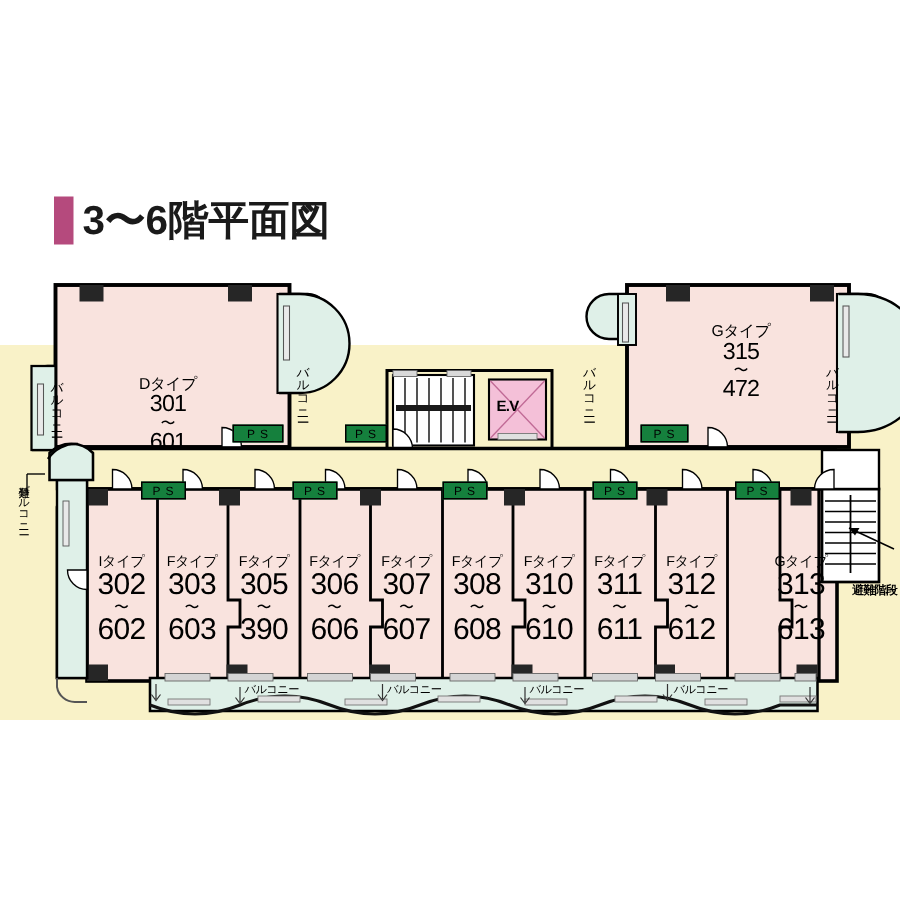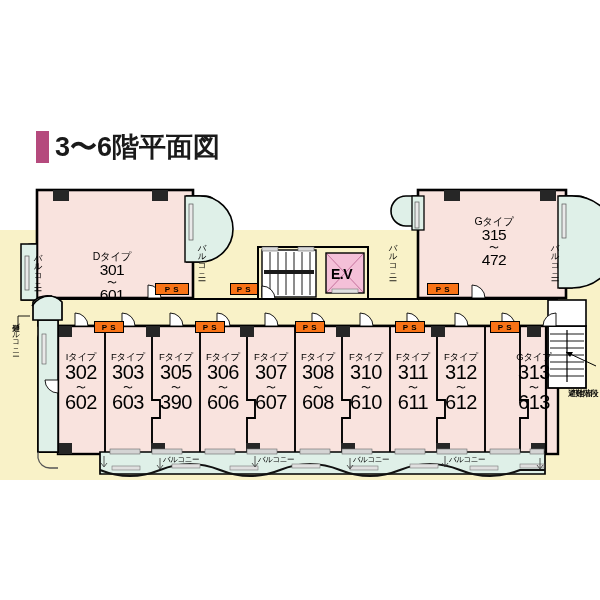--- a/index.html
+++ b/index.html
@@ -58,20 +58,21 @@
     white-space: nowrap;
     line-height: 1.05;
   }
   .unit-label {
     text-align: center;
     transform: translateX(-50%);
   }
   .unit-type {
     font-size: 9.5px;
     letter-spacing: -0.3px;
+    margin-top: 18px;
   }
   .unit-num {
     font-size: 20px;
     letter-spacing: -0.5px;
   }
   .unit-tilde {
     font-size: 10px;
     line-height: 0.9;
   }
   .big-type {
@@ -91,42 +92,42 @@
     letter-spacing: 0px;
     color: #000;
     line-height: 1;
   }
   .vtext-sm {
     font-size: 7.5px;
   }
   
   .ps {
     position: absolute;
-    background: #f97316;
+    background: #15803d;
     border: 1.3px solid #000;
     font-size: 8px;
-    font-weight: bold;
+    font-weight: normal;
     letter-spacing: 0.6px;
     text-align: center;
     color: #000;
     box-sizing: border-box;
     line-height: 11px;
     height: 12px;
   }
   
   .balc-h {
     position: absolute;
     font-size: 7.5px;
     letter-spacing: -0.4px;
     color: #000;
     white-space: nowrap;
   }
   .ev-label {
     position: absolute;
-    font-size: 14px;
+    font-size: 10px;
     font-weight: bold;
     color: #000;
     letter-spacing: -0.5px;
   }
   .escape-stair-label {
     position: absolute;
     font-size: 8px;
     font-weight: bold;
     letter-spacing: -0.5px;
     color: #000;

